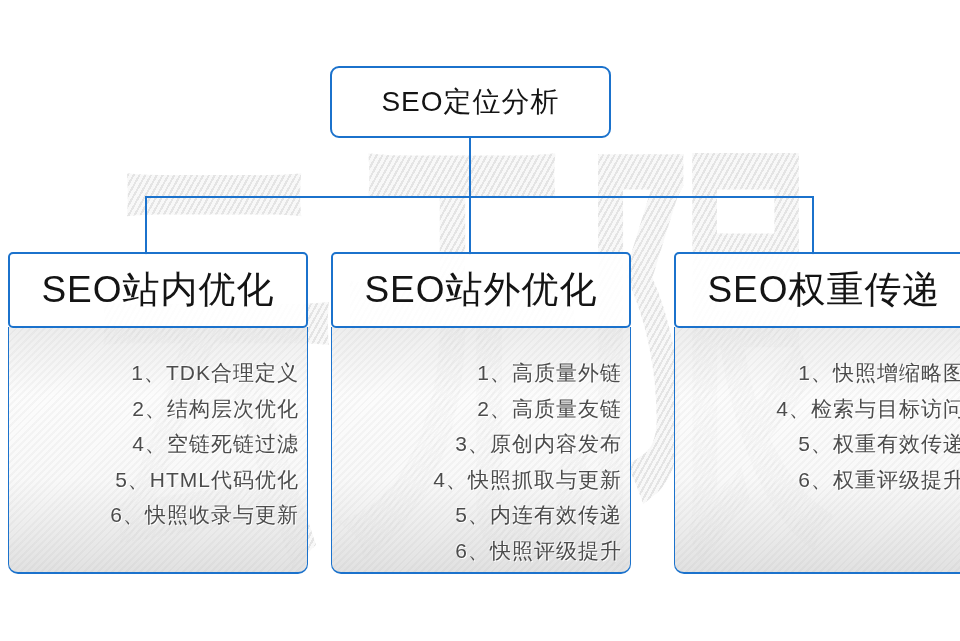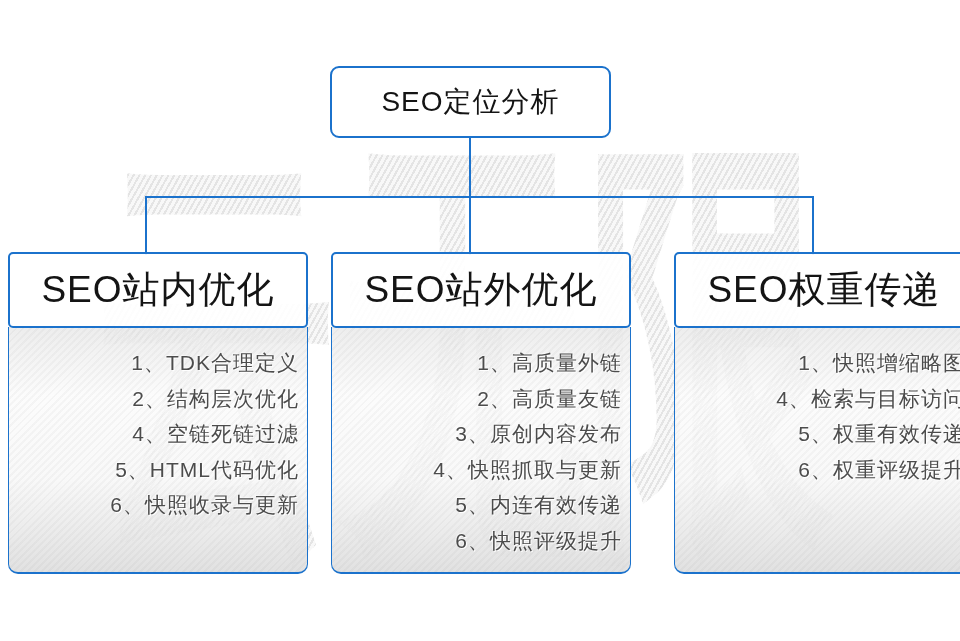--- a/index.html
+++ b/index.html
@@ -44,21 +44,21 @@
   .col-header span{ font-size:37px; color:#141414; letter-spacing:1px; }
 
   .panel{
     height:247px; margin-top:-1px;
     border:1.5px solid var(--accent); border-top:none; border-bottom-width:2.5px;
     border-radius:0 0 10px 10px;
     background:
       repeating-linear-gradient(135deg, rgba(110,110,110,0.05) 0 2px, rgba(255,255,255,0) 2px 5px),
       linear-gradient(180deg, rgba(233,233,233,0.82) 0%, rgba(251,251,251,0.80) 28%,
                               rgba(247,247,247,0.80) 62%, rgba(222,222,222,0.90) 100%);
-    padding:18px 8px 0 25px;
+    padding:28px 8px 0 25px;
   }
   .panel .li{
     font-size:21px; line-height:35.5px; color:#4c4c4c; letter-spacing:1px;
     text-shadow:1px 1px 0 rgba(255,255,255,0.95), -1px -1px 0 rgba(255,255,255,0.55);
     white-space:nowrap;
   }
 </style>
 </head>
 <body>
 

